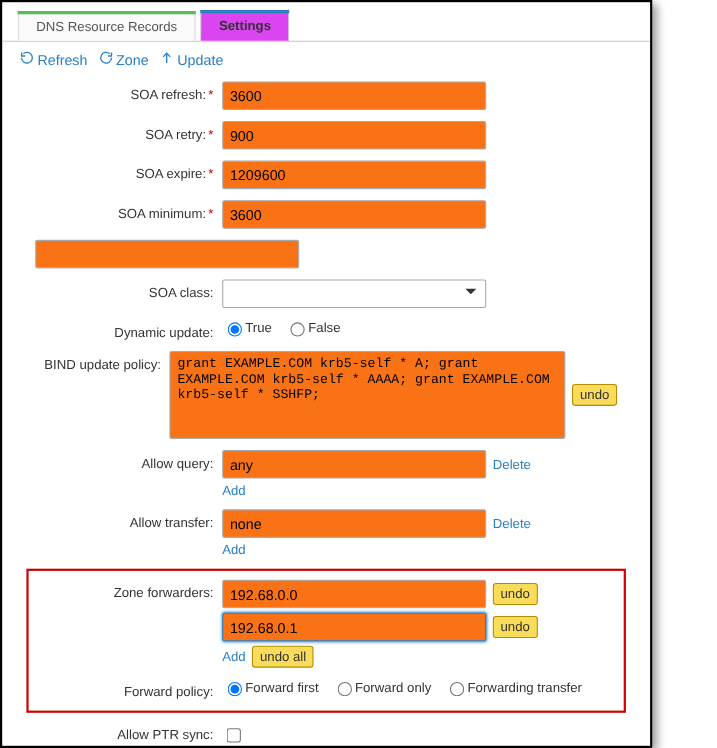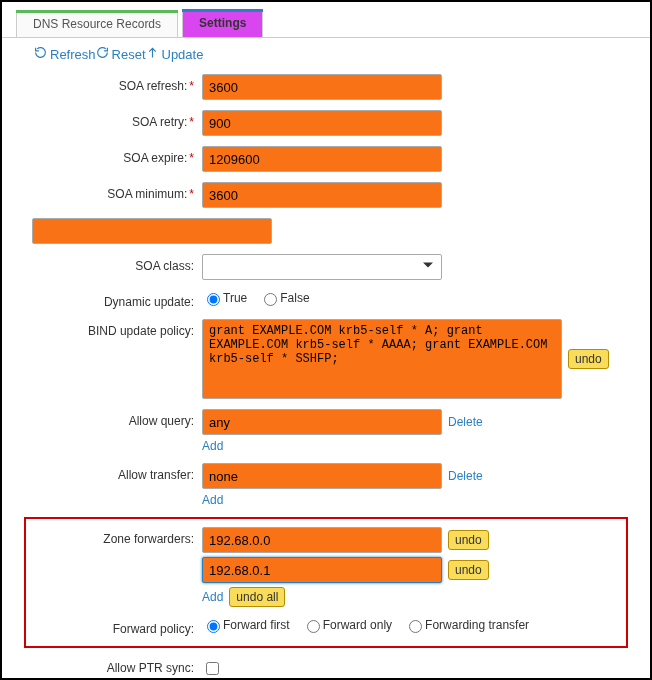--- a/index.html
+++ b/index.html
@@ -4,21 +4,21 @@
 <style>
   * { box-sizing: border-box; }
   body {
     margin: 0;
     font-family: Arial, Helvetica, sans-serif;
     font-size: 13px;
     color: #333;
     background: #fff;
   }
   .frame {
-    width: 652px;
+    width: 593px;
     height: 680px;
     border: 2px solid #000;
     box-shadow: 4px 4px 8px rgba(0,0,0,0.4);
     margin: 0;
     overflow: hidden;
     position: relative;
     background: #fff;
   }
   .tabs {
     display: flex;
@@ -52,21 +52,22 @@
   }
   .tab.inactive::before {
     content: "";
     position: absolute;
     top: -1px; left: -1px; right: -1px;
     height: 3px;
     background: #5bb85b;
   }
   .actionbar {
     display: flex;
-    padding: 8px 32px;
+    gap: 10px;
+    padding: 8px 16px;
     align-items: center;
   }
   .action {
     color: #2a80c2;
     font-size: 13px;
     cursor: pointer;
     display: inline-flex;
     align-items: center;
     gap: 3px;
   }
@@ -174,21 +175,21 @@
     <span class="action">
       <span><svg viewBox="0 0 16 16">
             <path d="M2 8a6 6 0 1 0 2-4.5M2 2v4h4" stroke-width="1.5"></path>
           </svg></span>
       <span>Refresh</span>
     </span>
     <span class="action">
       <span><svg viewBox="0 0 16 16">
             <path d="M14 8a6 6 0 1 1-2-4.5M14 2v4h-4" stroke-width="1.5"></path>
           </svg></span>
-      <span>Reset</span>
+      <span>Zone</span>
     </span>
     <span class="action">
       <span><svg viewBox="0 0 16 16">
             <path d="M8 14V3M4 7l4-4 4 4" stroke-width="1.5"></path>
           </svg></span>
       <span>Update</span>
     </span>
   </div>
 
   <div class="form">

